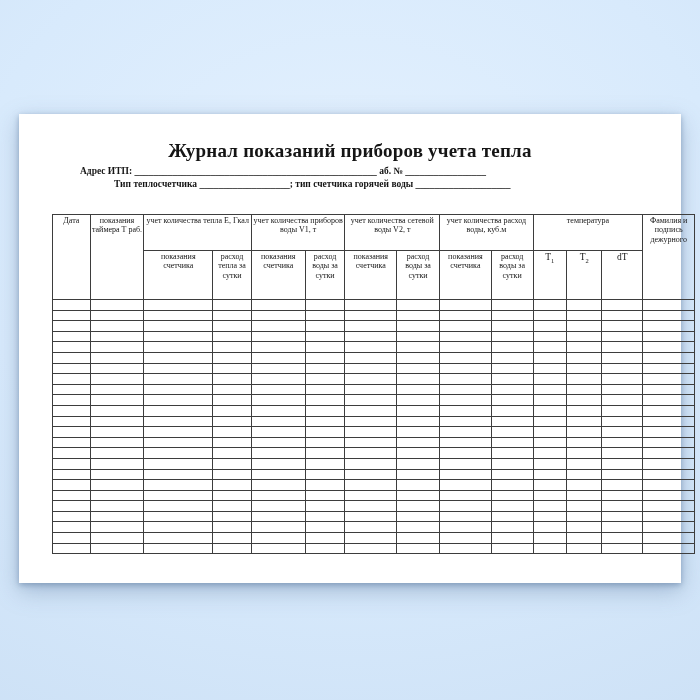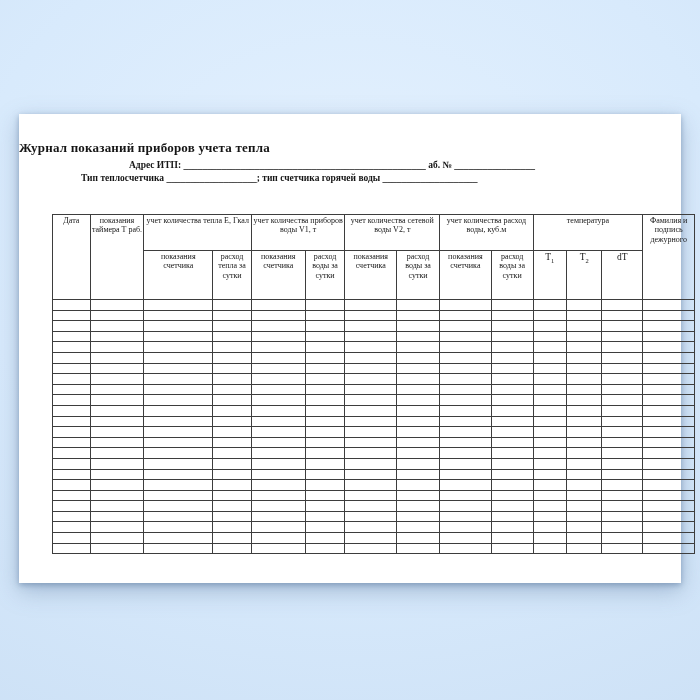--- a/index.html
+++ b/index.html
@@ -18,36 +18,36 @@
     position: absolute;
     left: 19px; top: 114px;
     width: 662px; height: 469px;
     background: #ffffff;
     box-shadow: 0 2px 6px rgba(90,118,155,0.55),
                 0 8px 22px rgba(90,118,155,0.38);
     color: #151515;
   }
   .doc-title {
     margin: 26px 0 3px 0;
-    text-align: left;
-    font-size: 13px;
+    text-align: center;
+    font-size: 19px;
     font-weight: bold;
     letter-spacing: 0.2px;
   }
   .form-line {
     font-size: 9.5px;
     font-weight: bold;
     line-height: 12.6px;
     white-space: nowrap;
   }
   .form-line .blank { font-weight: bold; letter-spacing: 0; }
   .fl-branch   { padding-left: 156px; }
   .fl-branch .seg2 { margin-left: 76px; }
-  .fl-address  { padding-left: 110px; }
-  .fl-meters   { padding-left: 62px; }
+  .fl-address  { padding-left: 61px; }
+  .fl-meters   { padding-left: 95px; }
   .fl-period   { padding-left: 213px; }
   .fl-period .year-group { margin-left: 6px; }
 
   table.readings {
     position: absolute;
     left: 33px; top: 100px;
     border-collapse: collapse;
     table-layout: fixed;
     width: 643px;
   }

